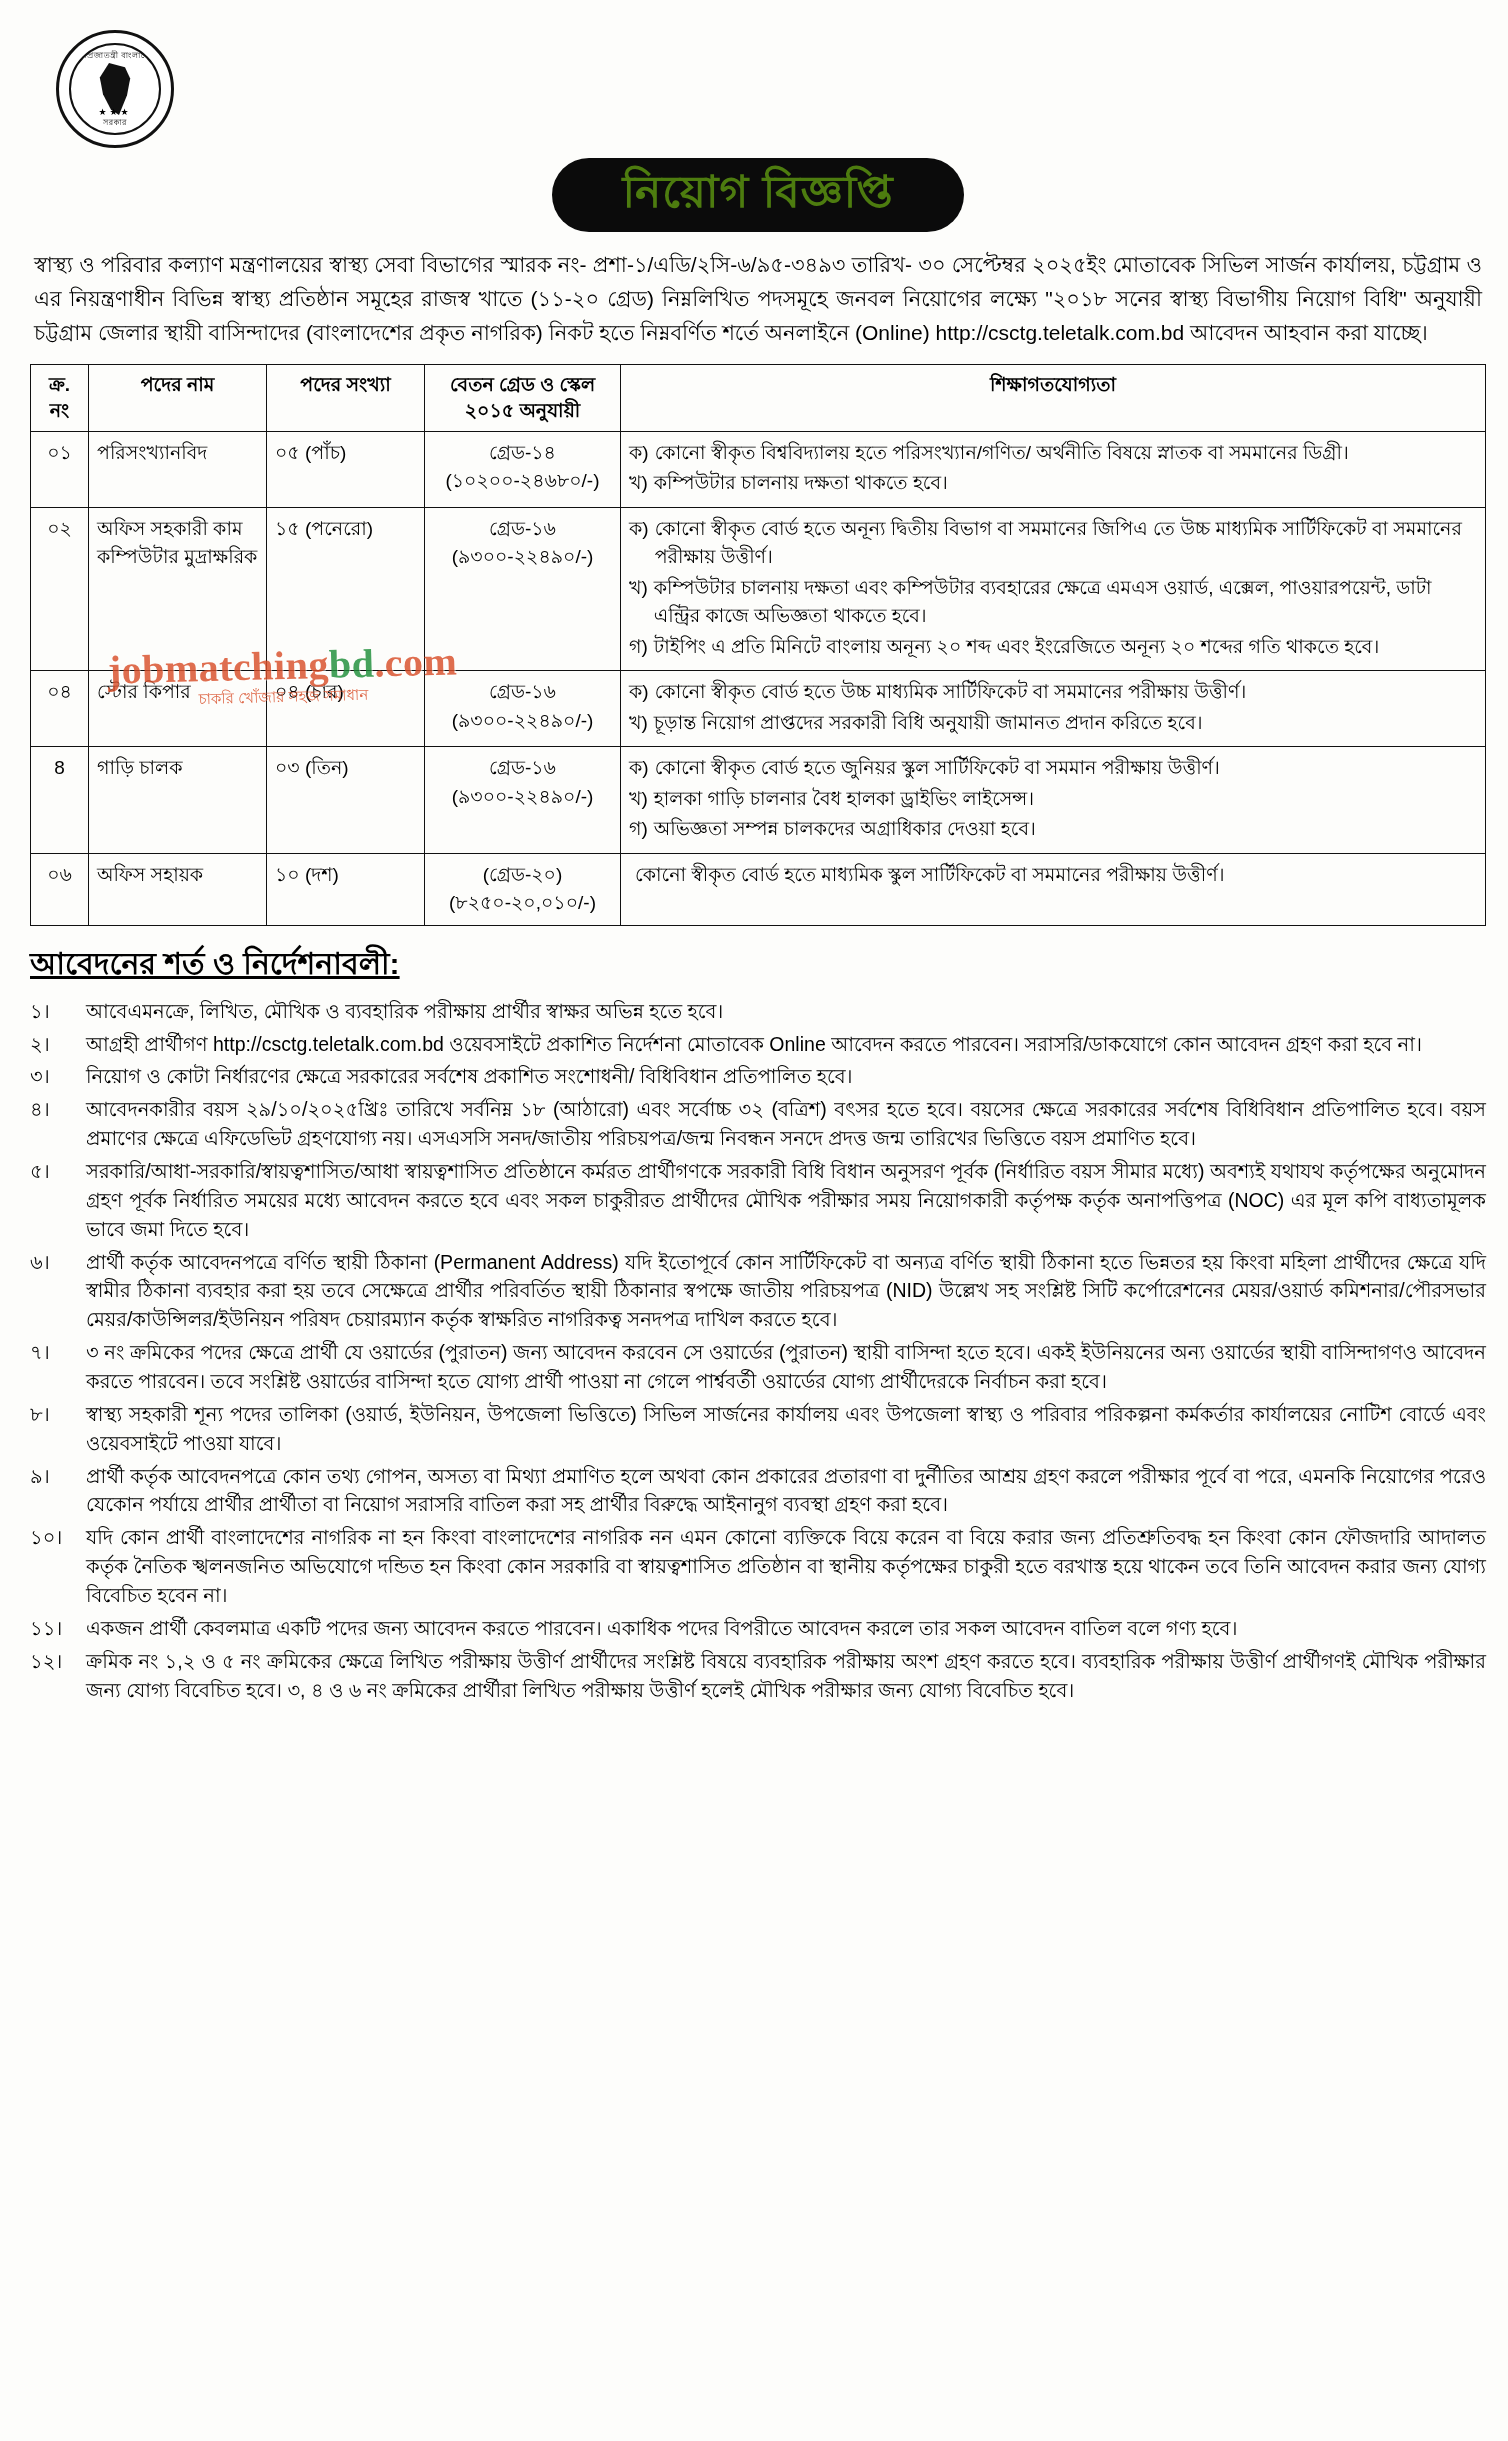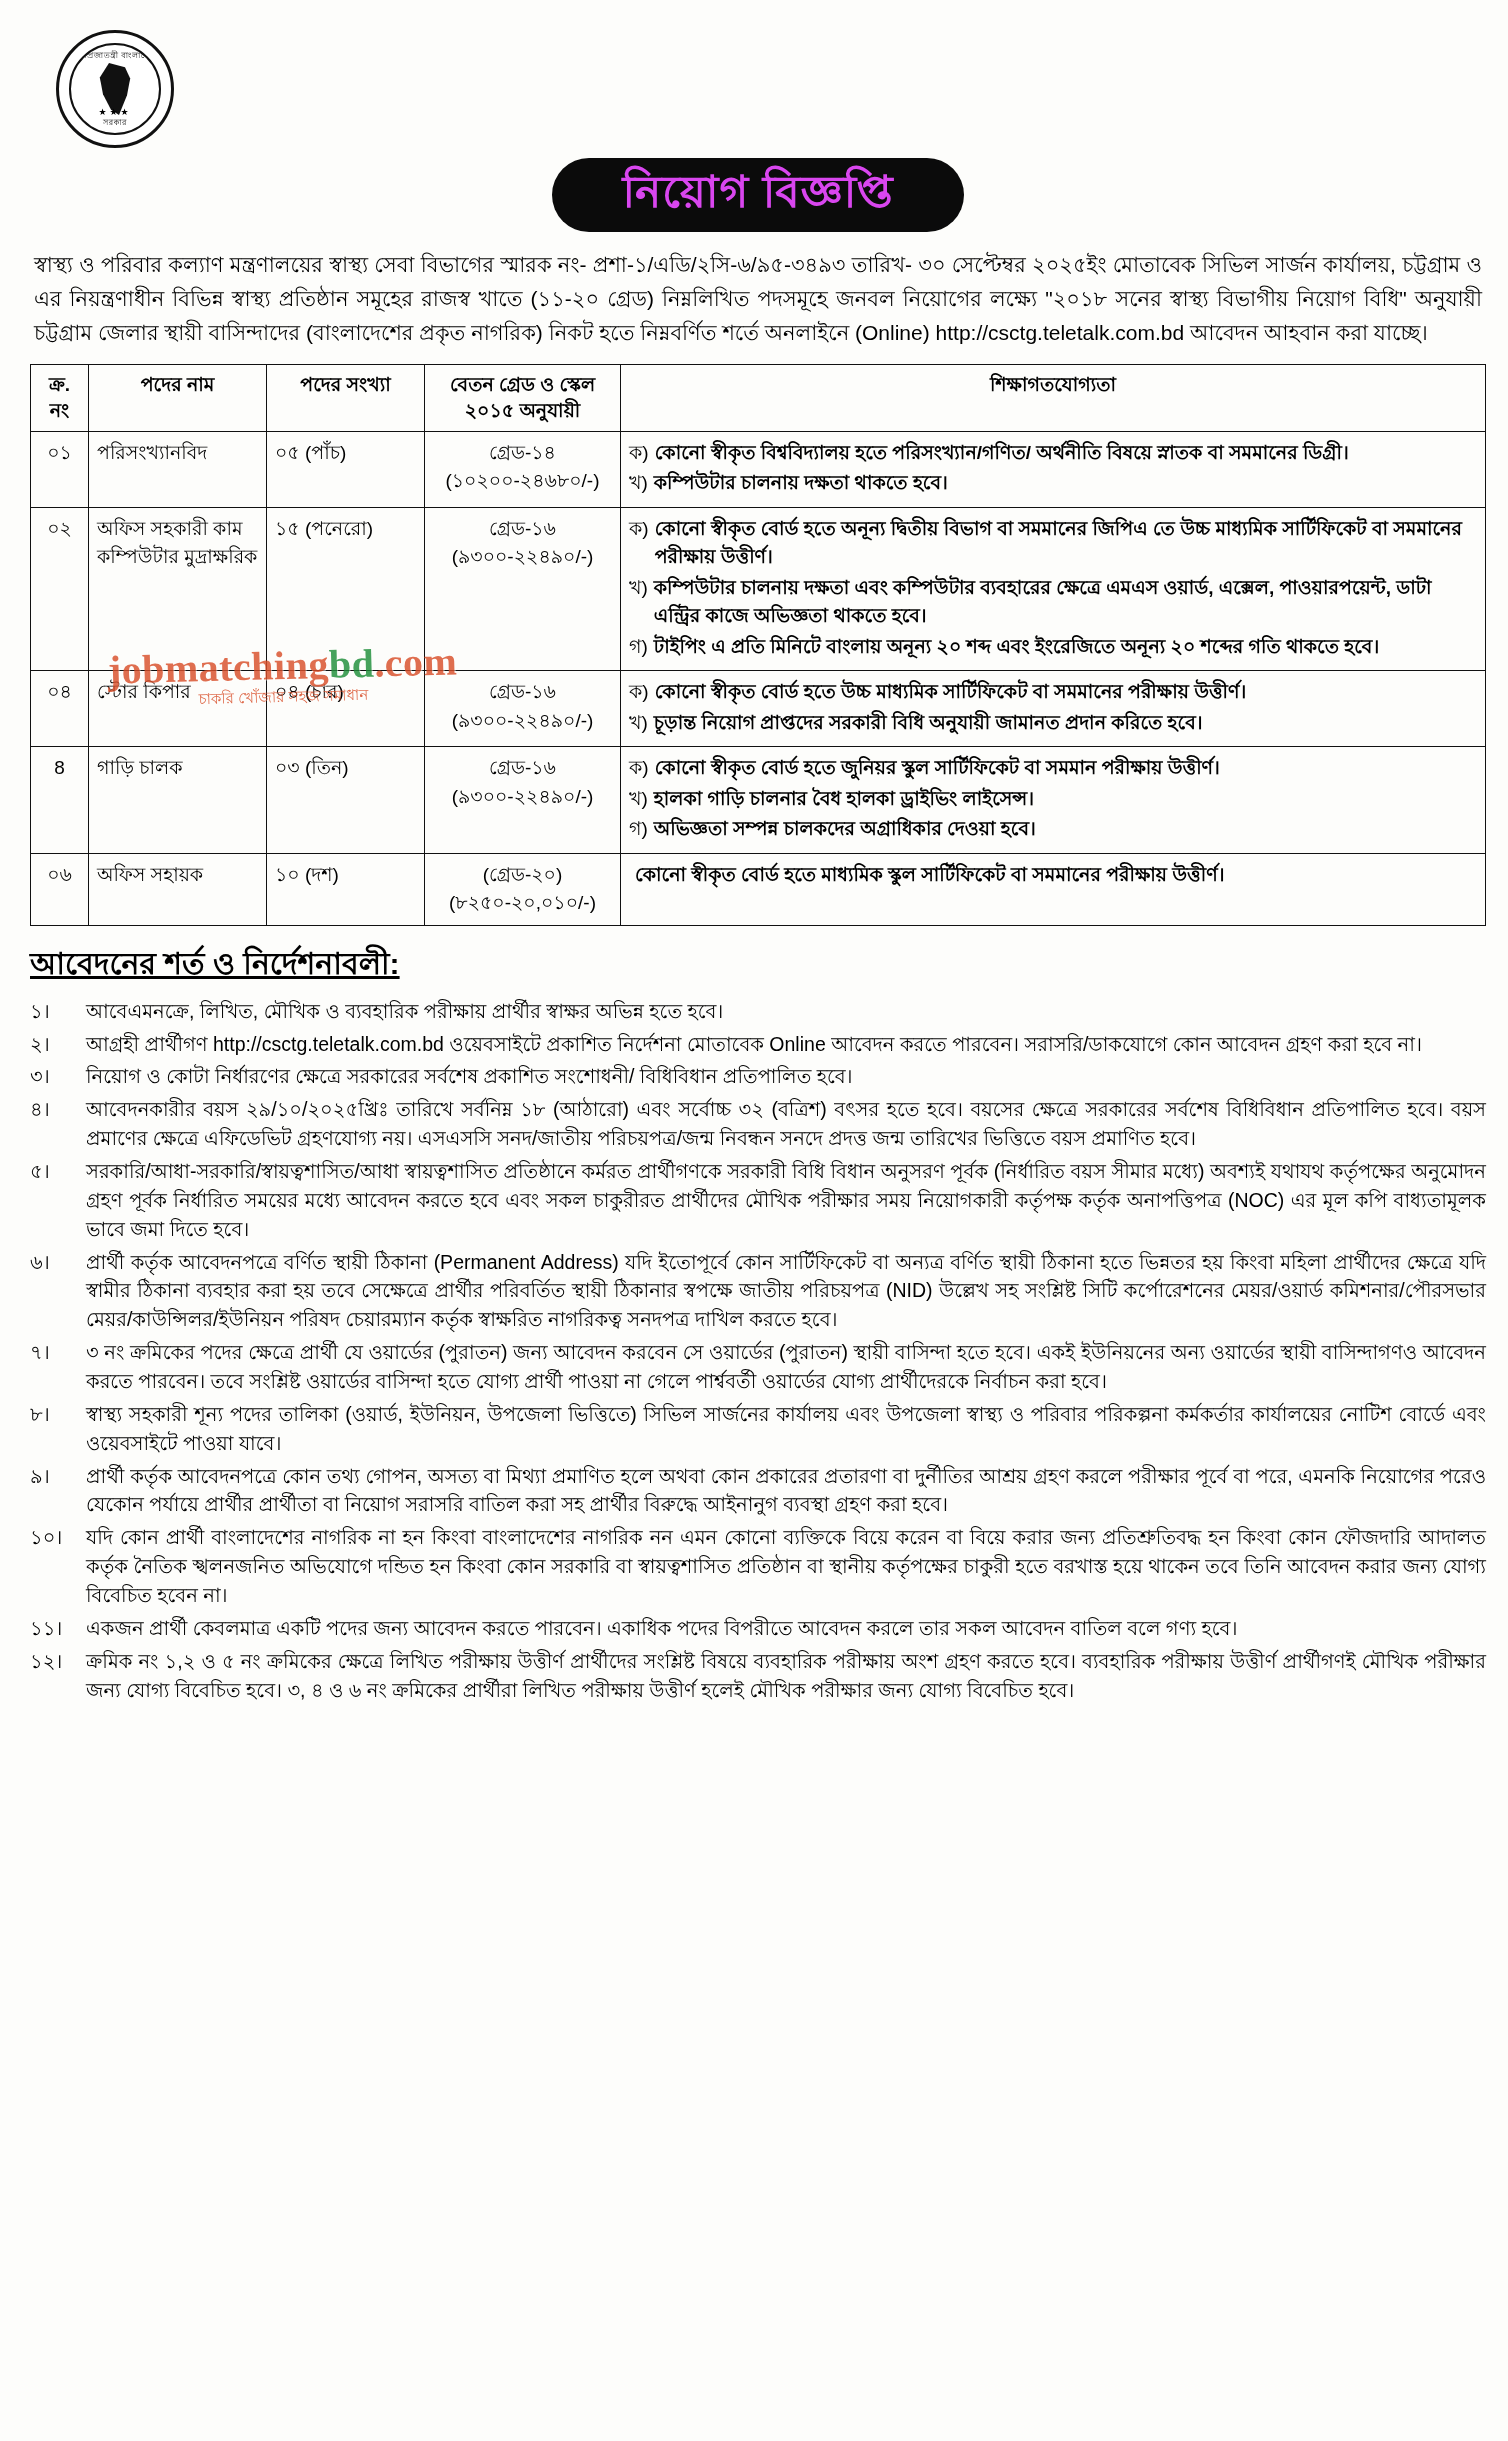--- a/index.html
+++ b/index.html
@@ -97,21 +97,21 @@
     align-items: baseline;
     margin-top: 14px;
     font-size: 20px;
     padding: 0 6px;
   }
 
   
   .title-wrap { display: flex; justify-content: center; margin-top: 10px; }
   .title-pill {
     background: #0b0b0b;
-    color: #d946ef;
+    color: #4d7c0f;
     border-radius: 40px;
     padding: 10px 70px 16px 70px;
     font-size: 44px;
     font-weight: bold;
     letter-spacing: 1px;
     line-height: 1.1;
   }
 
   
   .intro {
@@ -142,21 +142,21 @@
     line-height: 1.35;
   }
   .c-sl   { width: 58px;  text-align: center; }
   .c-post { width: 178px; }
   .c-num  { width: 158px; }
   .c-pay  { width: 196px; text-align: center; }
   .c-edu  { }
   td.c-sl, td.c-pay { text-align: center; }
   .edu-item { display: flex; gap: 6px; margin-bottom: 2px; }
   .edu-item .mk { flex: 0 0 auto; }
-  .edu-item .tx { flex: 1 1 auto; font-weight: bold; }
+  .edu-item .tx { flex: 1 1 auto; }
 
   
   .cond-title {
     margin-top: 14px;
     font-size: 30px;
     font-weight: bold;
     text-decoration: underline;
   }
   ol.cond { list-style: none; margin: 6px 0 0 0; padding: 0; }
   ol.cond li {

